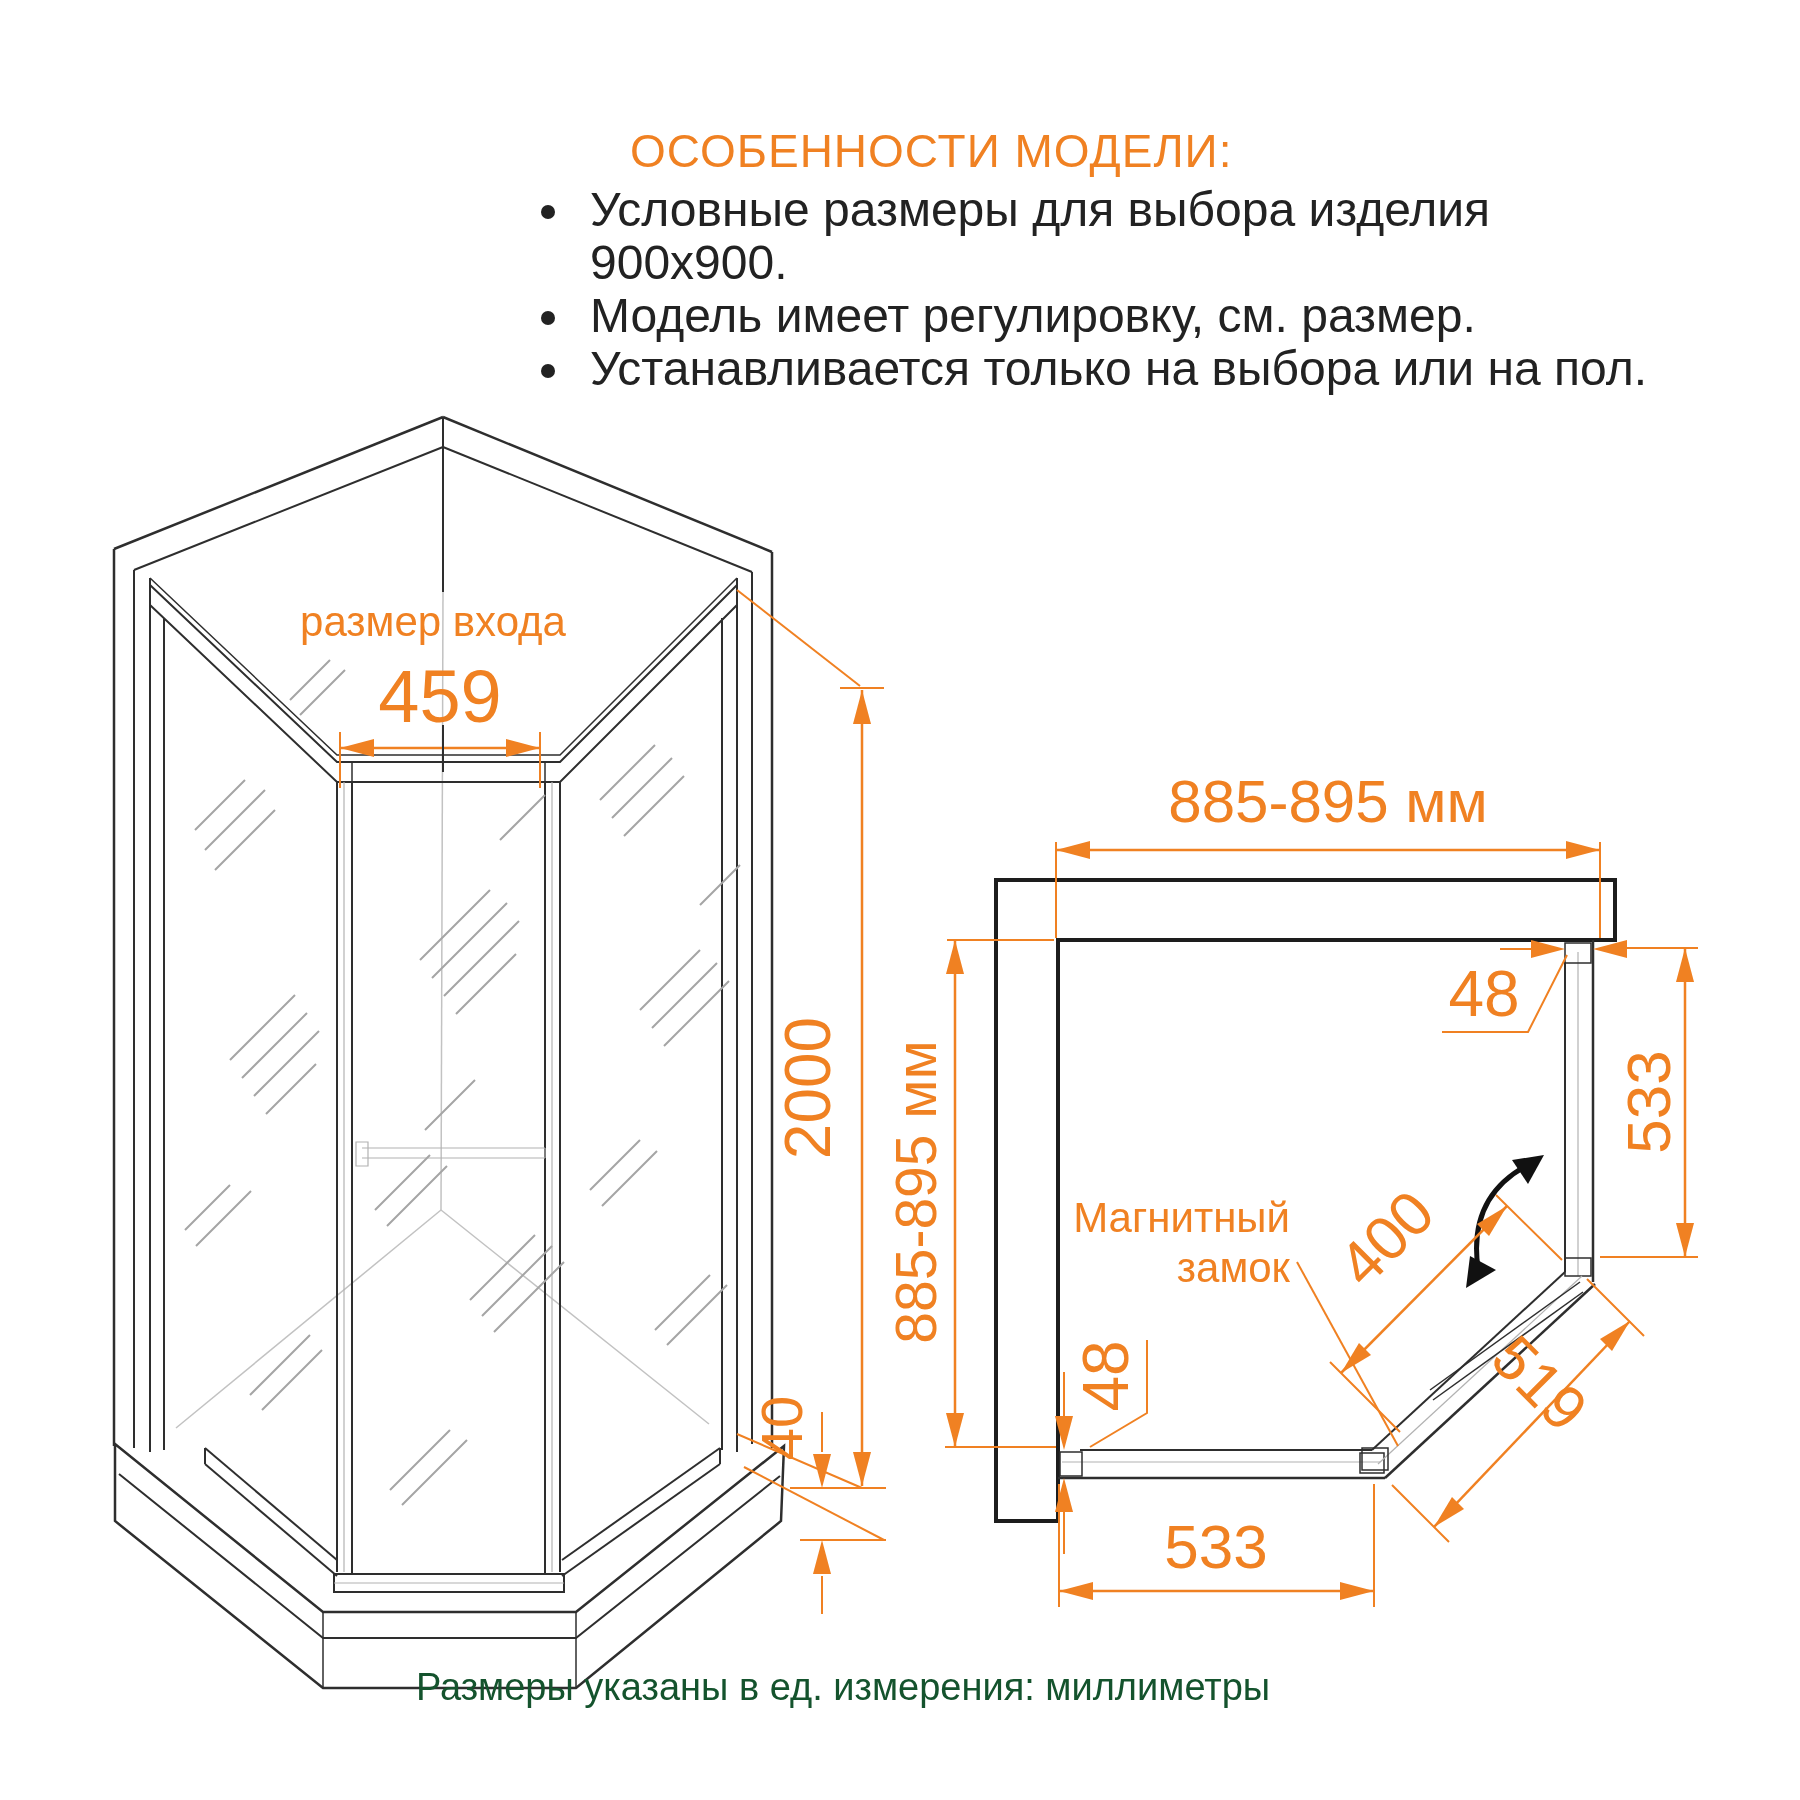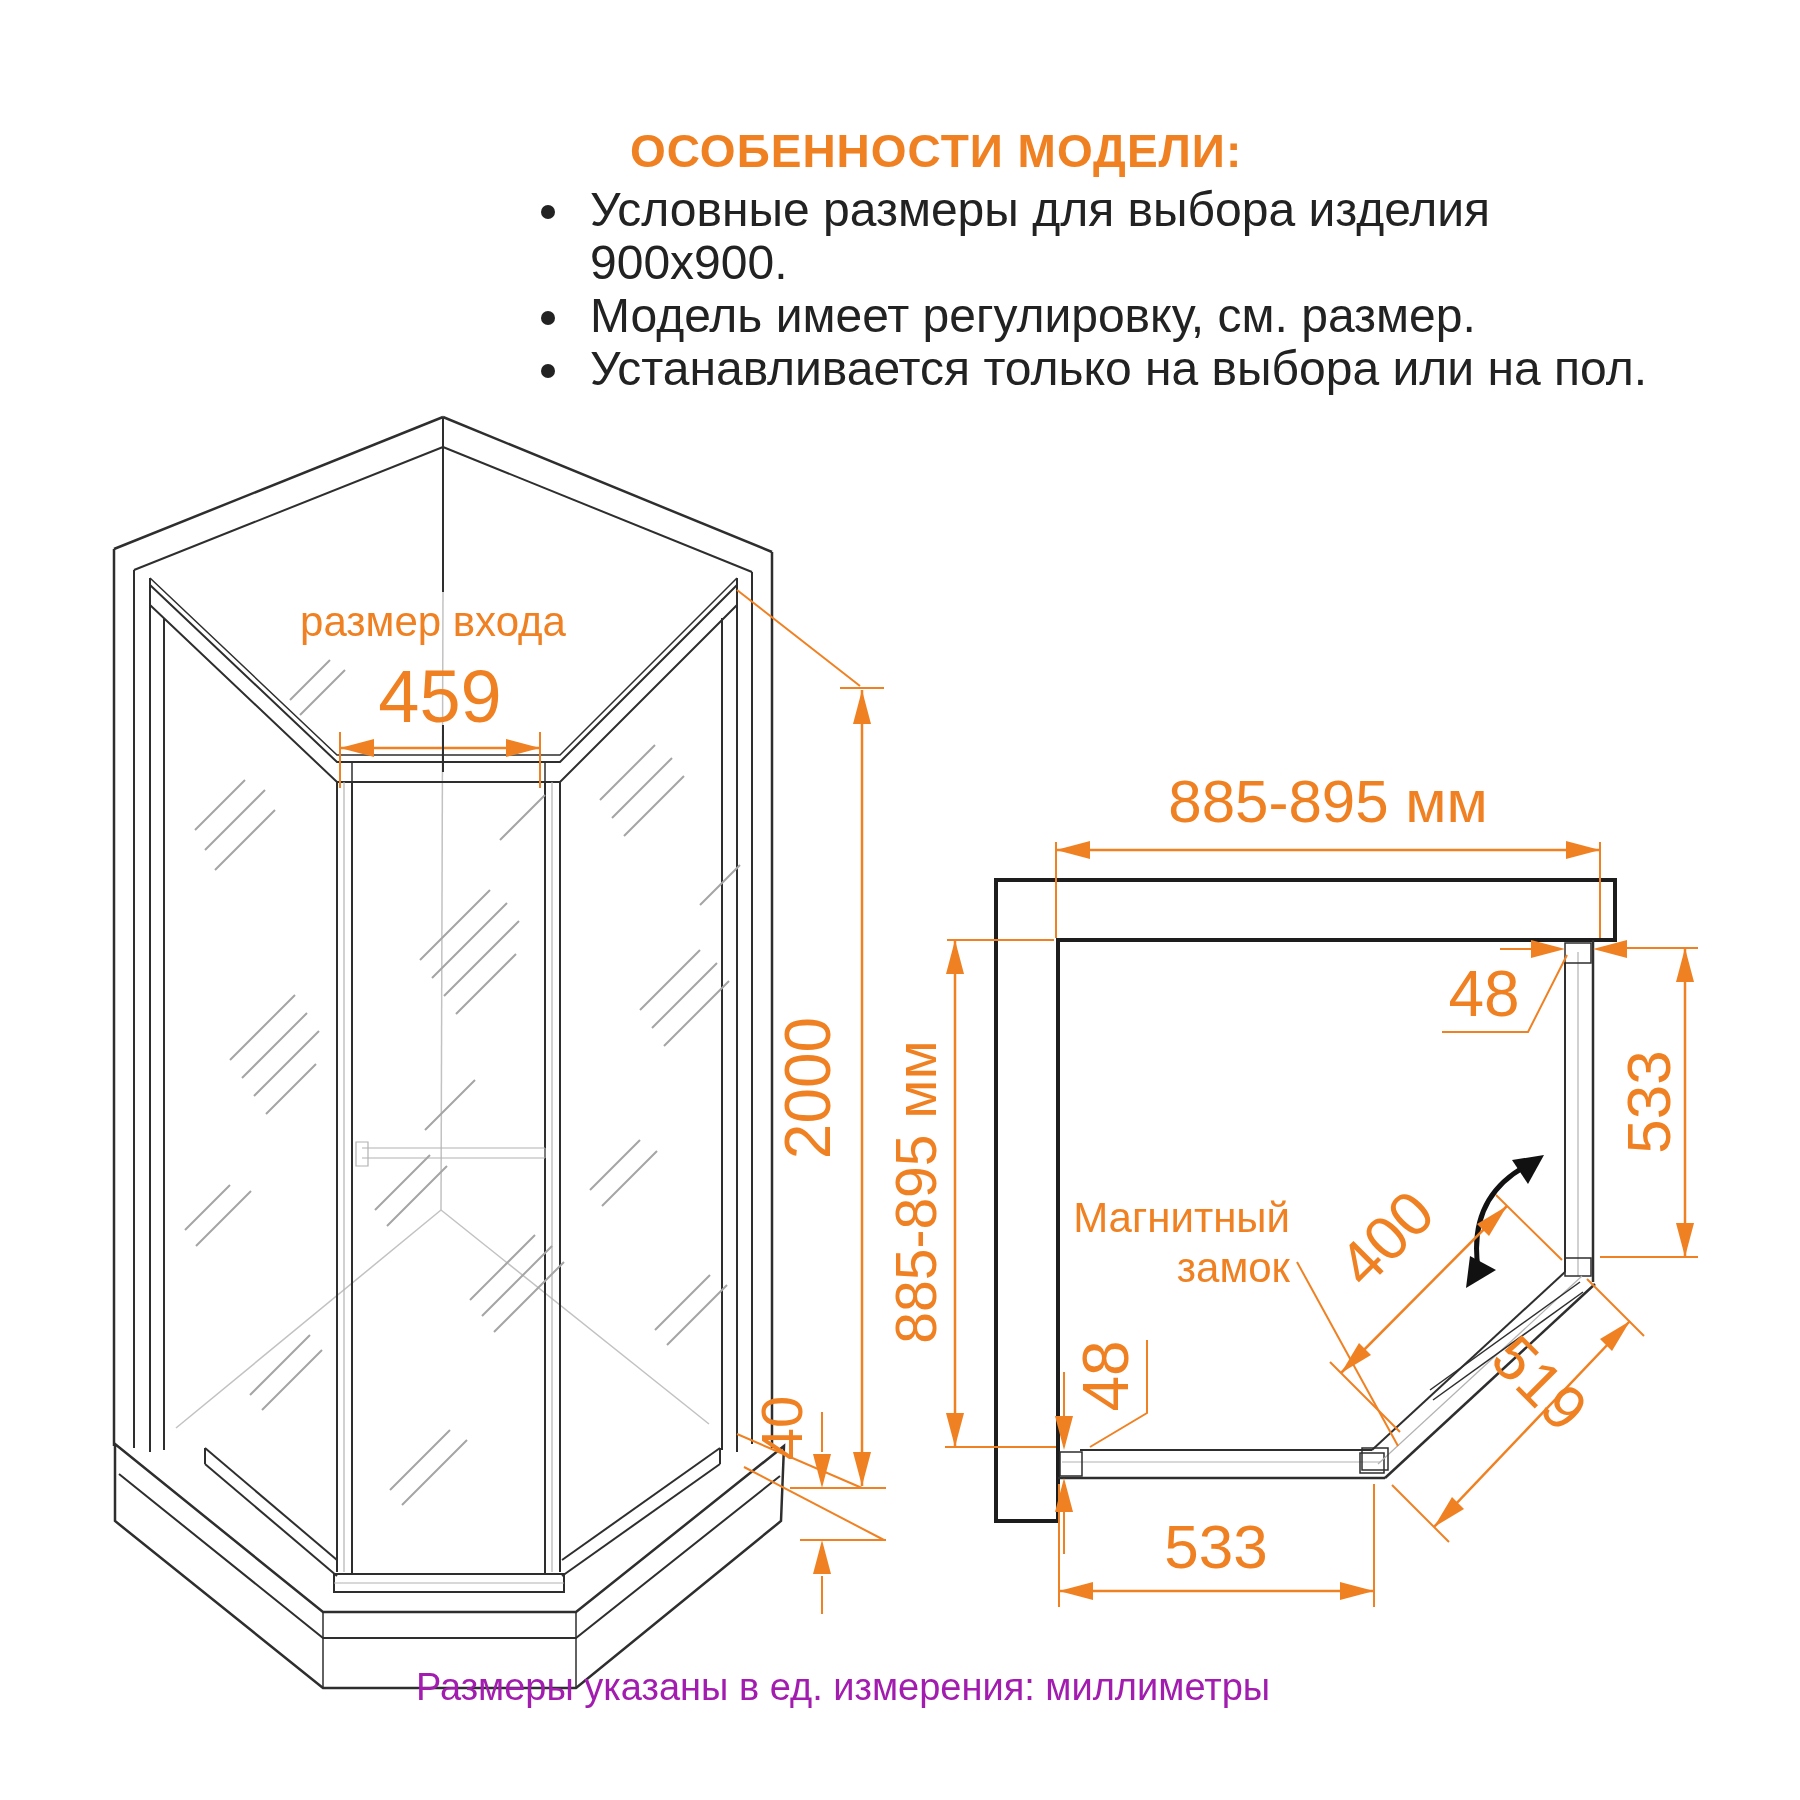--- a/index.html
+++ b/index.html
@@ -1,24 +1,24 @@
 <!DOCTYPE html>
 <html style="--accent: #F08122;"><head>
 <meta charset="utf-8">
 <style>
   html,body{margin:0;padding:0;background:#fff;}
   .page{position:relative;width:1800px;height:1800px;background:#ffffff;overflow:hidden;
         font-family:"Liberation Sans", sans-serif;}
-  .page-title{position:absolute;left:630px;top:124px;font-size:46px;font-weight:bold;
+  .page-title{position:absolute;left:630px;top:124px;font-size:46px;font-weight:normal;
         letter-spacing:1px;color:var(--accent,#F08122);}
   .bullets{position:absolute;left:548px;top:183px;margin:0;padding:0 0 0 28px;
         font-size:48px;color:#222;line-height:53px;width:1100px;}
   .bullets li{margin:0;padding-left:14px;}
   .footnote{position:absolute;left:16px;right:130px;top:1666px;text-align:center;
-        font-size:38px;color:#a21caf;}
+        font-size:38px;color:#14532d;}
   svg.art{position:absolute;left:0;top:0;}
   .ln25{stroke:#2e2e2e;stroke-width:2.5;fill:none;}
   .ln2{stroke:#2e2e2e;stroke-width:2;fill:none;}
   .ln15{stroke:#2e2e2e;stroke-width:1.5;fill:none;}
   .hatch{stroke:#a5a5a5;stroke-width:2;fill:none;}
   .lt{stroke:#c2c2c2;stroke-width:1.5;fill:none;}
   .md{stroke:#b2b2b2;stroke-width:1.2;fill:none;}
   .wall{stroke:#1d1d1d;stroke-width:4;fill:#ffffff;}
   .whitefill{fill:#ffffff;}
   .dim{stroke:var(--accent,#F08122);stroke-width:2.5;fill:none;}

